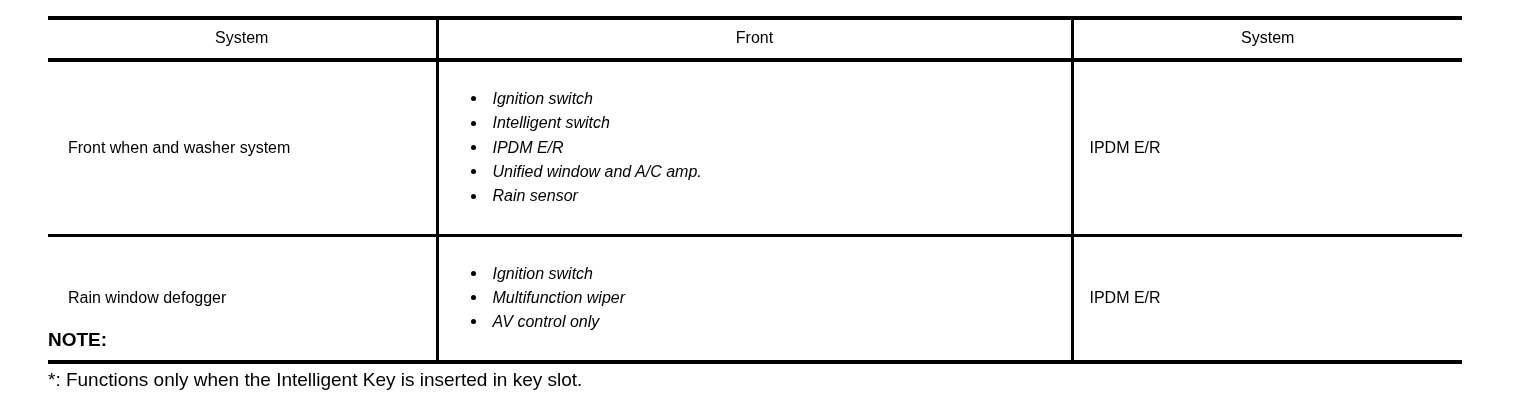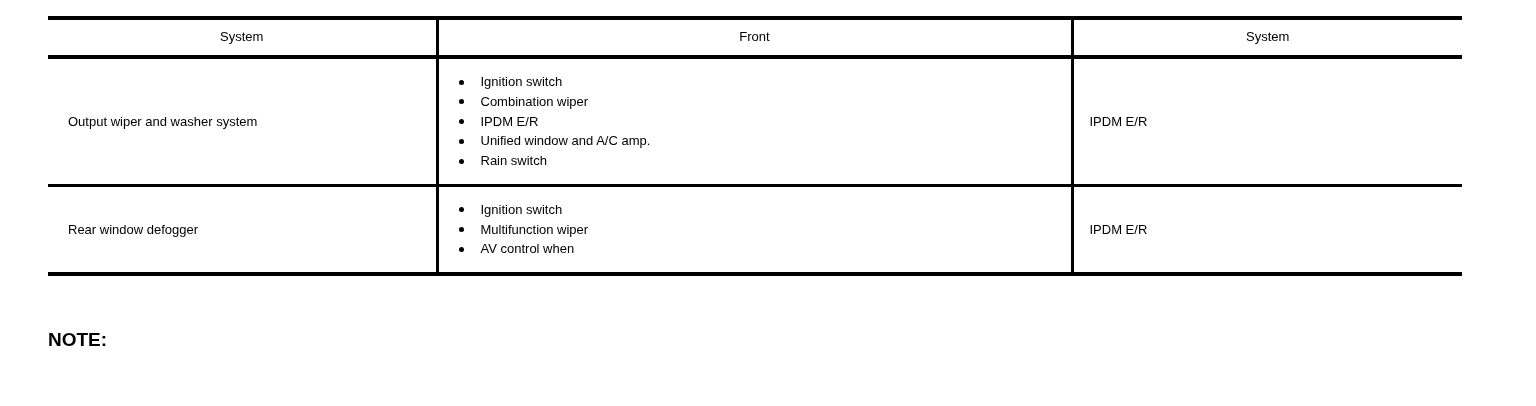--- a/index.html
+++ b/index.html
@@ -24,21 +24,21 @@
   .table-wrap {
     position: absolute;
     left: 48px;
     top: 16px;
     width: 1414px;
   }
   table.spec {
     width: 100%;
     border-collapse: collapse;
     table-layout: fixed;
-    font-size: 13px;
+    font-size: 16px;
   }
   table.spec col.c-system { width: 389px; }
   table.spec col.c-input  { width: 635px; }
   table.spec col.c-output { width: 390px; }
 
   
   table.spec thead tr.head-row > th {
     border-top: 4px solid #000;
     border-bottom: 4px solid #000;
     padding: 9px 0 11px 0;
@@ -67,22 +67,23 @@
     padding: 14px 0 14px 20px;
     line-height: 1.35;
   }
   .cell-output {
     padding: 14px 0 14px 16px;
     line-height: 1.35;
   }
 
   ul.bullets {
     list-style: none;
-    margin: 0;
+    margin: 12px;
     padding: 13px 0 13px 14px;
+    font-style: italic;
   }
   ul.bullets li {
     position: relative;
     padding-left: 28px;
     line-height: 1.52;
   }
   ul.bullets li .dot {
     position: absolute;
     left: 6px;
     top: 0.58em;
@@ -126,53 +127,54 @@
         <tr class="head-row">
           <th>System</th>
           <th class="divider-left">Front</th>
           <th class="divider-left">System</th>
         </tr>
       </thead>
       <tbody>
 
         <tr class="row-sep">
           <td>
-            <div class="cell-text">Output wiper and washer system</div>
+            <div class="cell-text">Front when and washer system</div>
           </td>
           <td class="divider-left">
             <ul class="bullets">
               <li><span class="dot"></span><span>Ignition switch</span></li>
-              <li><span class="dot"></span><span>Combination wiper</span></li>
+              <li><span class="dot"></span><span>Intelligent switch</span></li>
               <li><span class="dot"></span><span>IPDM E/R</span></li>
               <li><span class="dot"></span><span>Unified window and A/C amp.</span></li>
-              <li><span class="dot"></span><span>Rain switch</span></li>
+              <li><span class="dot"></span><span>Rain sensor</span></li>
             </ul>
           </td>
           <td class="divider-left">
             <div class="cell-output">IPDM E/R</div>
           </td>
         </tr>
 
         <tr class="row-last">
           <td>
-            <div class="cell-text">Rear window defogger</div>
+            <div class="cell-text">Rain window defogger</div>
           </td>
           <td class="divider-left">
             <ul class="bullets">
               <li><span class="dot"></span><span>Ignition switch</span></li>
               <li><span class="dot"></span><span>Multifunction wiper</span></li>
-              <li><span class="dot"></span><span>AV control when</span></li>
+              <li><span class="dot"></span><span>AV control only</span></li>
             </ul>
           </td>
           <td class="divider-left">
             <div class="cell-output">IPDM E/R</div>
           </td>
         </tr>
 
       </tbody>
     </table>
   </div>
 
   <div class="note">
     <p class="note-title">NOTE:</p>
+    <p class="note-line">*: Functions only when the Intelligent Key is inserted in key slot.</p>
   </div>
 
 </div>
 
 </body></html>

